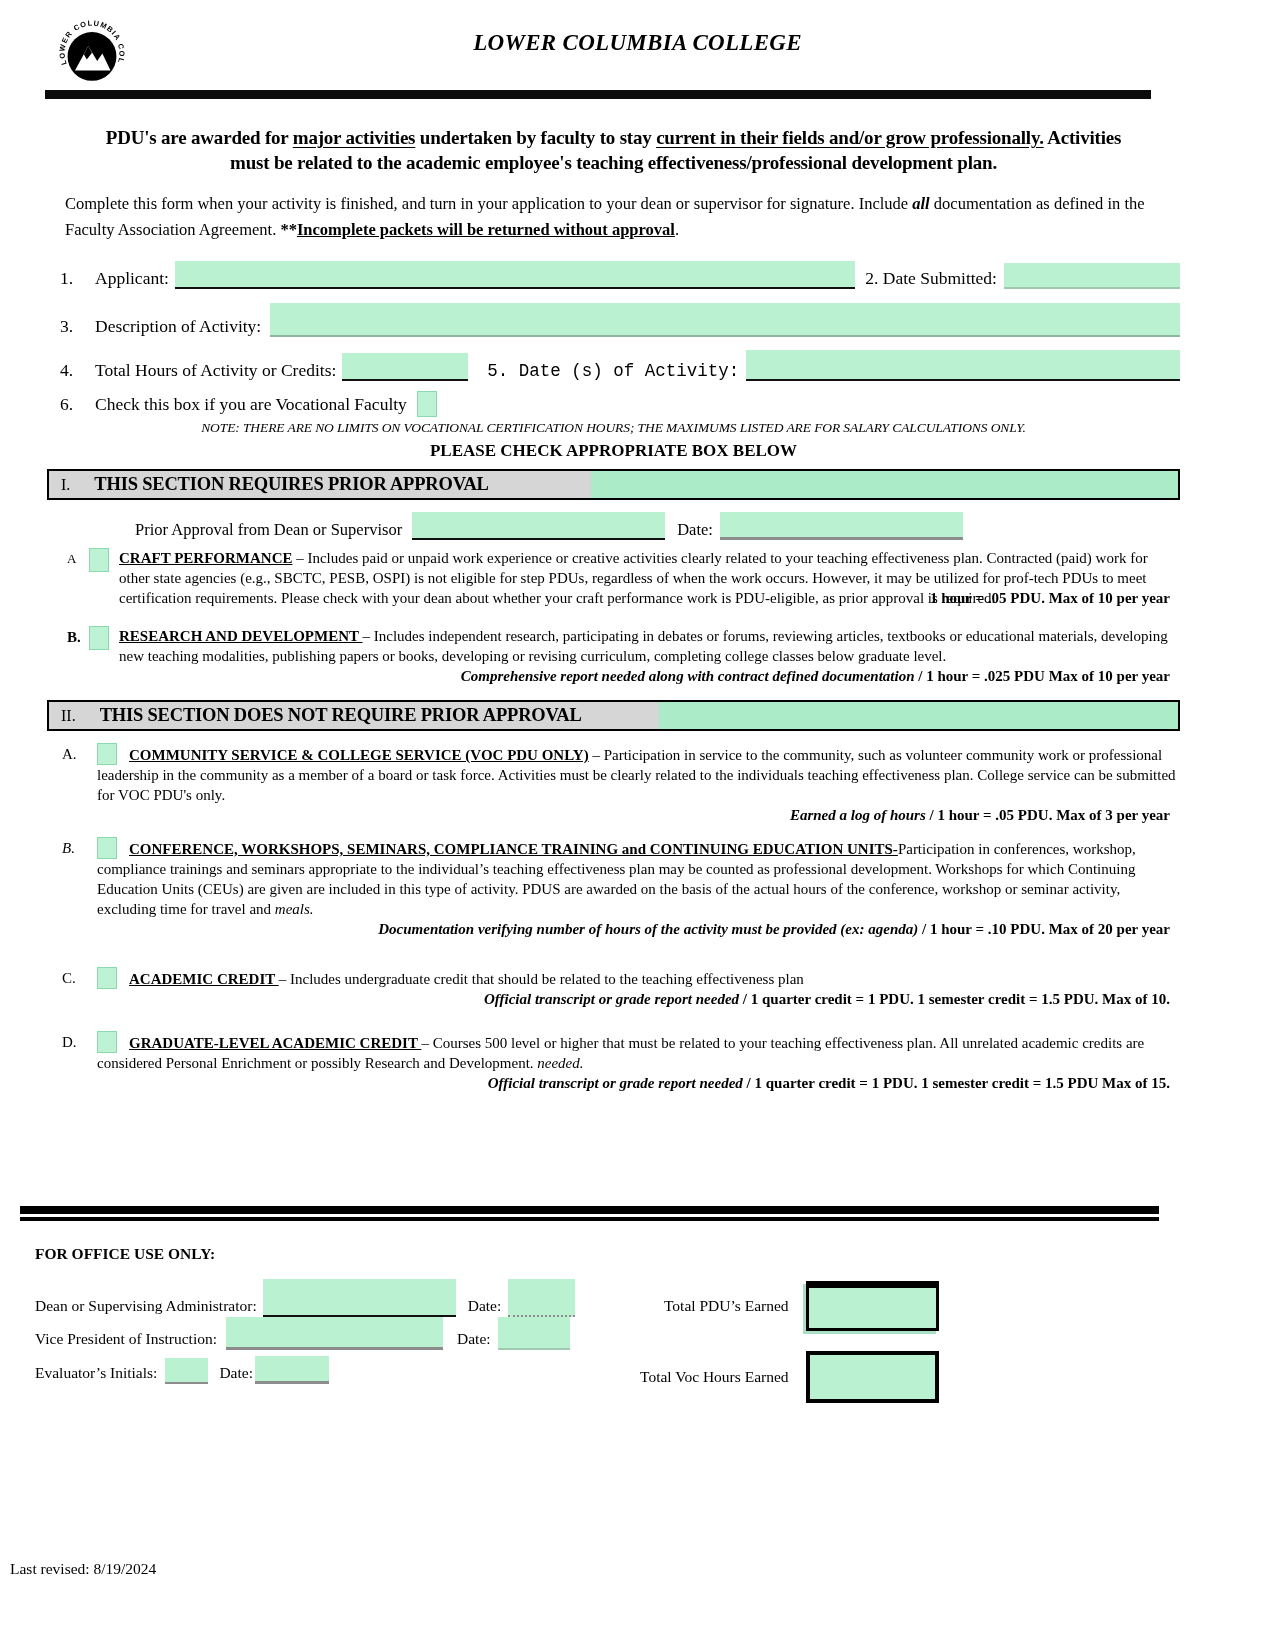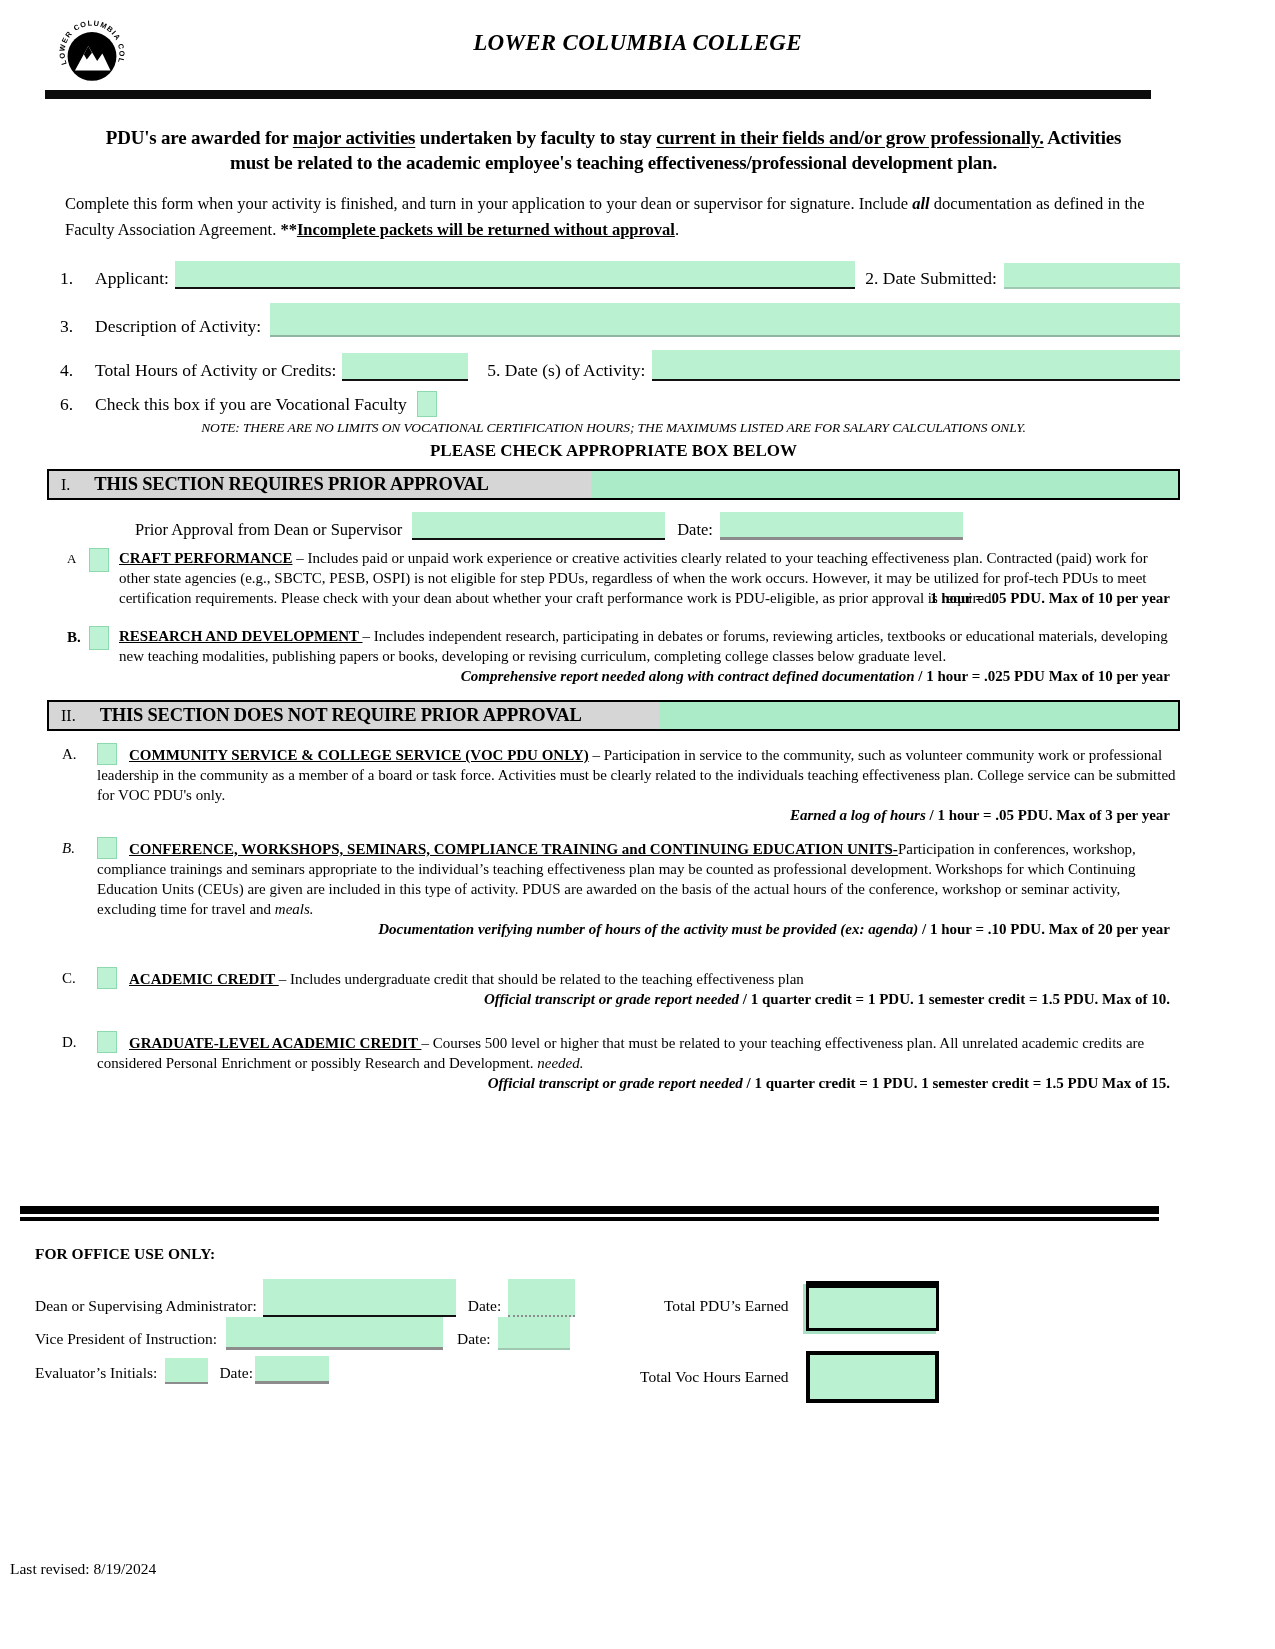--- a/index.html
+++ b/index.html
@@ -33,21 +33,21 @@
   .fnum { width:35px; flex:none; }
   .flabel { white-space:nowrap; }
   .fld { background:var(--field_green,#b9f1d1); display:inline-block; flex:none; }
   .row1 .applicant-f { flex:1; height:28px; margin-left:6px; border-bottom:2px solid #111; }
   .row1 .dsub-label { margin-left:10px; }
   .row1 .dsub-f { width:176px; height:26px; margin-left:7px; border-bottom:2px solid #9fc9b1; }
   .row3 { margin-top:14px; }
   .row3 .desc-f { flex:1; height:34px; margin-left:9px; border-bottom:2px solid #90b6a2; }
   .row45 { margin-top:13px; }
   .row45 .hours-f { width:126px; height:28px; margin-left:6px; border-bottom:2px solid #111; }
-  .row45 .dates-label { margin-left:19px; }
+  .row45 .dates-label { margin-left:19px;font-family:Liberation Mono, monospace; }
   .row45 .dates-f { flex:1; height:31px; margin-left:7px; border-bottom:2px solid #111; }
   .row6 { margin-top:10px; align-items:center; }
   .cb { background:var(--checkbox_green,#bdf2d4); border:1px solid var(--checkbox_border,#8cd9ae); }
   .voc-cb { width:20px; height:26px; margin-left:10px; flex:none; }
 
   .note-line  { margin-top:3px; text-align:center; font-style:italic; font-size:13.5px; letter-spacing:-.1px; }
   .check-line { margin-top:5px; text-align:center; font-weight:bold; font-size:17px; }
 
   
   .section-bar { margin-top:8px; border:2px solid #000; height:31px; display:flex; }

